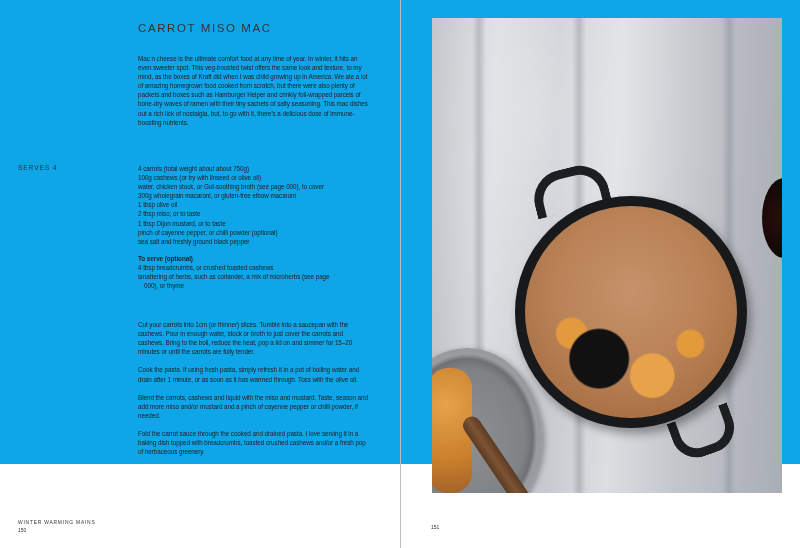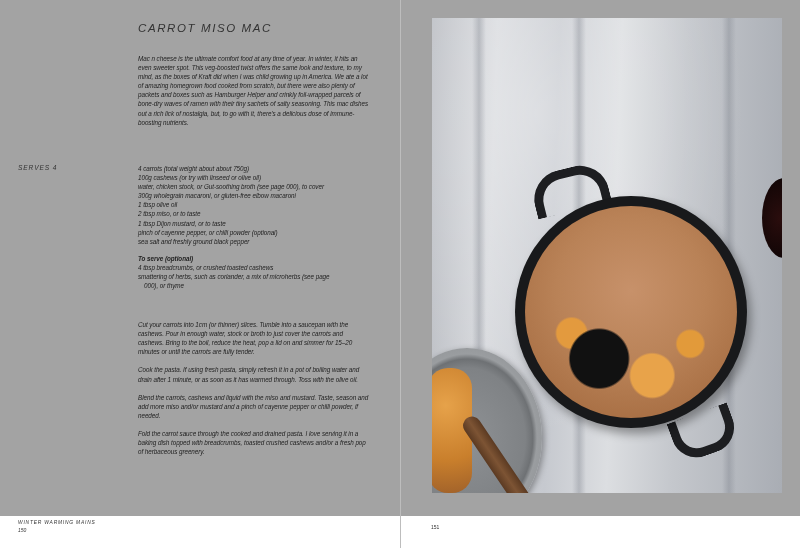--- a/index.html
+++ b/index.html
@@ -2,21 +2,21 @@
 <html><head>
 <meta charset="utf-8">
 <style>
   html, body { margin: 0; padding: 0; }
   body {
     width: 800px; height: 548px; position: relative; overflow: hidden;
     background: #ffffff;
     font-family: "Liberation Sans", "DejaVu Sans", sans-serif;
     color: #1e1e1e;
   }
-  .page { position: absolute; top: 0; height: 516px; background: #a3a3a3; font-style: italic; }
+  .page { position: absolute; top: 0; height: 464px; background: #0ea5e9; }
   .page-left { left: 0; width: 400px; }
   .page-right { left: 401px; width: 399px; }
   .gutter { position: absolute; left: 400px; top: 0; width: 1px; height: 548px; background: #bdbdbd; }
 
   .title {
     position: absolute; left: 138px; top: 14px;
     font-size: 11.5px; letter-spacing: 1.6px; color: #333; font-weight: normal;
   }
   .intro, .ingredients, .serve, .method {
     position: absolute; left: 138px; width: 232px;

